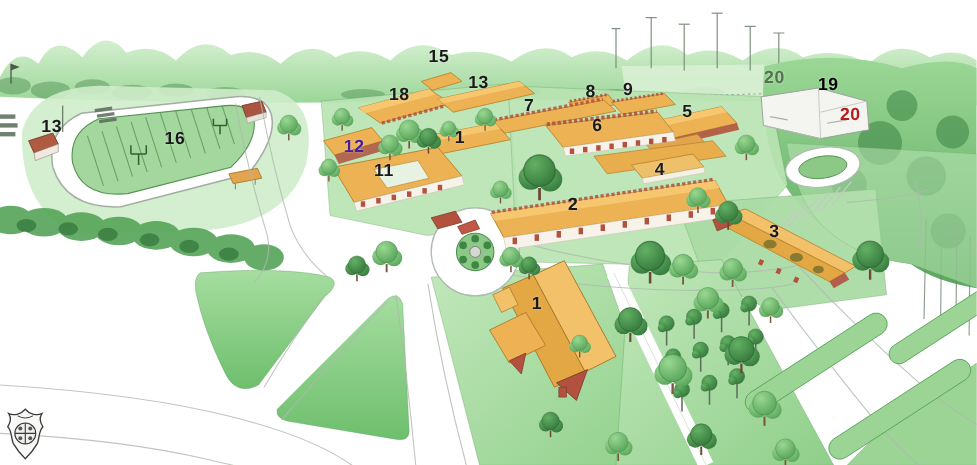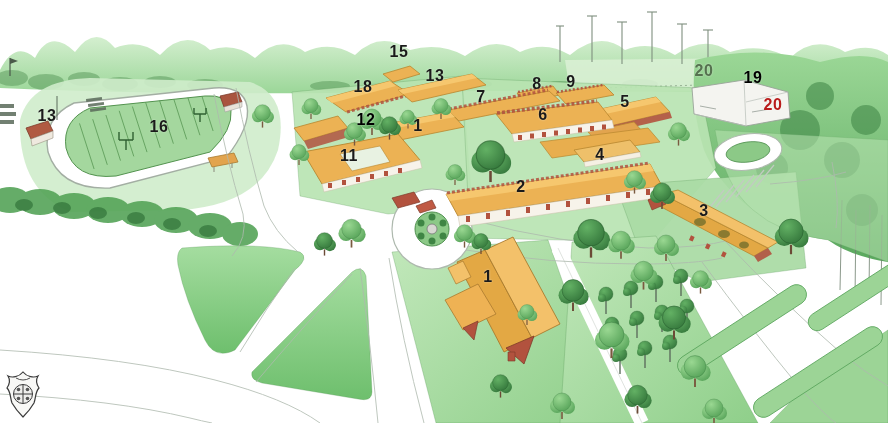--- a/index.html
+++ b/index.html
@@ -478,21 +478,21 @@
       <span style="left: 521px; top: 187px; color: rgb(26, 26, 26);">2</span>
       <span style="left: 704px; top: 211px; color: rgb(26, 26, 26);">3</span>
       <span style="left: 600px; top: 155px; color: rgb(26, 26, 26);">4</span>
       <span style="left: 625px; top: 102px; color: rgb(26, 26, 26);">5</span>
       <span style="left: 543px; top: 115px; color: rgb(26, 26, 26);">6</span>
       <span style="left: 481px; top: 97px; color: rgb(26, 26, 26);">7</span>
       <span style="left: 537px; top: 84px; color: rgb(26, 26, 26);">8</span>
       <span style="left: 571px; top: 82px; color: rgb(26, 26, 26);">9</span>
       <span style="left: 418px; top: 126px; color: rgb(26, 26, 26);">1</span>
       <span style="left: 349px; top: 156px; color: rgb(26, 26, 26);">11</span>
-      <span style="left: 322px; top: 120px; color: #000000; margin-left: 44px;">12</span>
+      <span style="left: 322px; top: 134px; color: #4c1d95;">12</span>
       <span style="left: 363px; top: 87px; color: rgb(26, 26, 26);">18</span>
       <span style="left: 435px; top: 76px; color: rgb(26, 26, 26);">13</span>
       <span style="left: 399px; top: 52px; color: rgb(26, 26, 26);">15</span>
       <span style="left: 159px; top: 127px; color: rgb(26, 26, 26);">16</span>
       <span style="left: 47px; top: 116px; color: rgb(26, 26, 26);">13</span>
       <span style="left: 704px; top: 71px; color: rgb(85, 113, 79);">20</span>
       <span style="left: 753px; top: 78px; color: #000000;">19</span>
       <span style="left: 773px; top: 105px; color: #b91c1c;">20</span>
     </div>
 </div>

